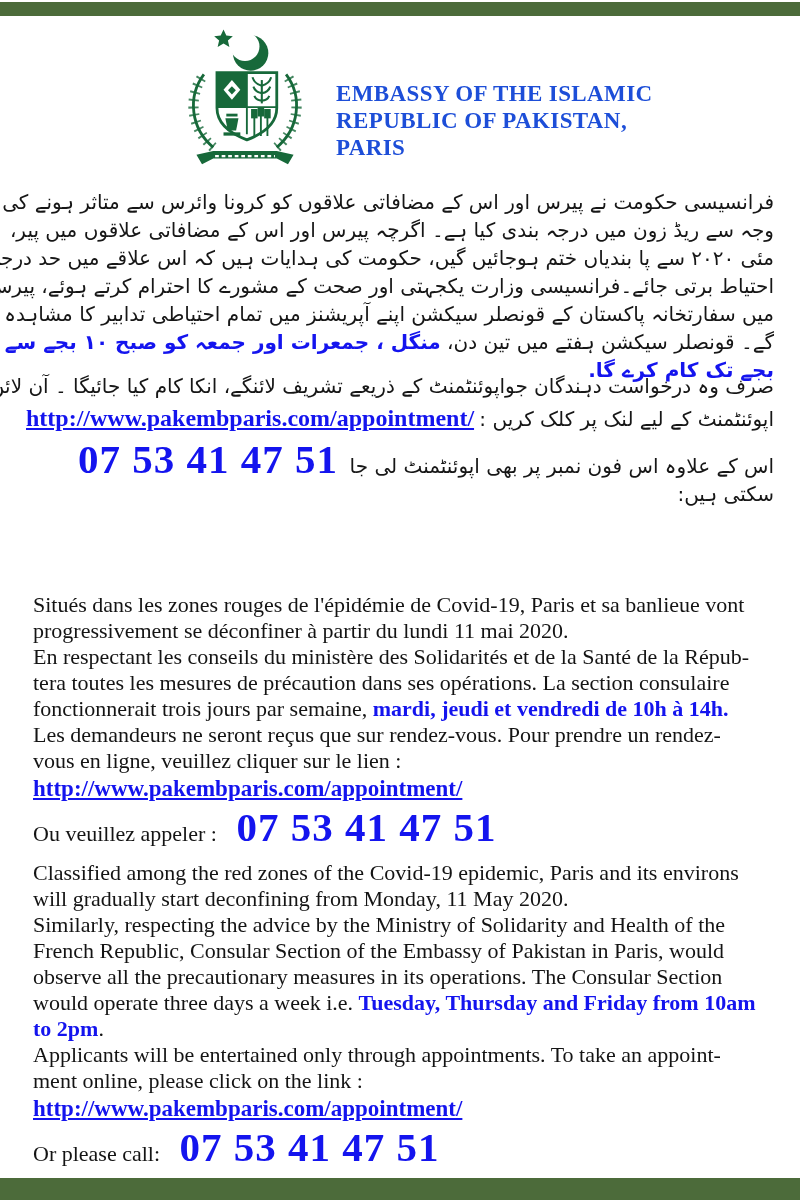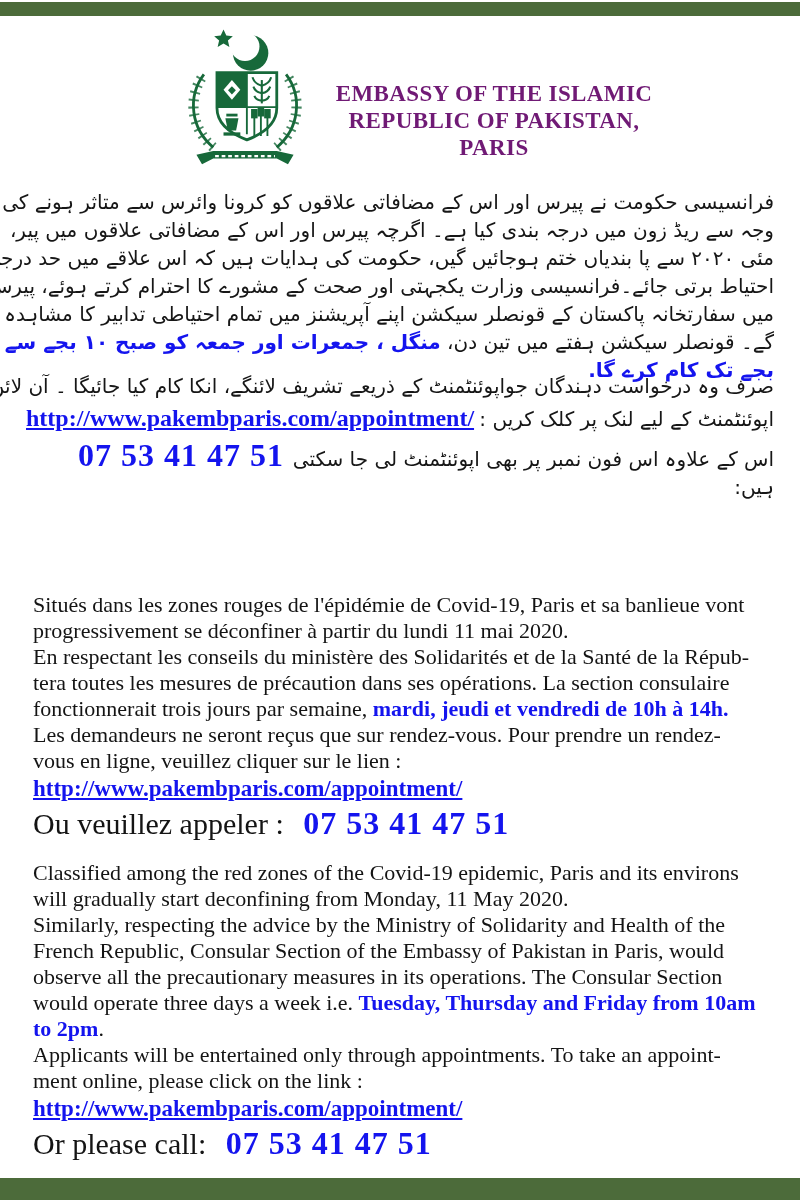--- a/index.html
+++ b/index.html
@@ -6,22 +6,22 @@
   body{
     width:800px;height:1200px;position:relative;background:#ffffff;
     font-family:"Liberation Serif", serif;color:#111111;overflow:hidden;
   }
   .top-bar{position:absolute;left:0;top:2px;width:800px;height:14px;background:#4c6b3a;}
   .bottom-bar{position:absolute;left:0;top:1178px;width:800px;height:22px;background:#4c6b3a;}
 
   
   .emblem{position:absolute;left:178px;top:24px;width:134px;height:142px;}
   .title{
-    position:absolute;left:316px;top:80px;width:356px;text-align:center;
-    font-size:23px;font-weight:600;color:#701a75;line-height:27px;letter-spacing:.4px;
+    position:absolute;left:336px;top:80px;width:356px;text-align:left;
+    font-size:23px;font-weight:600;color:#1d4ed8;line-height:27px;letter-spacing:.4px;
     font-family:"Liberation Serif", serif;
   }
 
   
   .urdu{
     position:absolute;left:26px;right:26px;direction:rtl;
     font-family:"DejaVu Sans", sans-serif;font-size:20px;line-height:28px;color:#161616;
   }
   .urdu-p1{top:188px;}
   .urdu-p2{top:372px;}
@@ -31,36 +31,36 @@
   .u-rtl{direction:rtl;unicode-bidi:isolate;}
 
   
   a.applink{
     color:#1414ee;font-weight:bold;text-decoration:underline;
     font-family:"Liberation Serif", serif;white-space:nowrap;
   }
   .u-link{font-size:24px;}
   .w-link{font-size:23px;}
   .phone{
-    color:#1414ee;font-weight:bold;font-size:32px;line-height:1;
+    color:#1414ee;font-weight:bold;font-size:41px;line-height:1;
     font-family:"Liberation Serif", serif;letter-spacing:1px;white-space:nowrap;
   }
   .u-phone{margin-left:52px;}
 
   
   .west{
     position:absolute;left:33px;right:18px;
     font-size:22px;line-height:26px;color:#141414;
   }
   .french{top:552px;margin-top:40px;}
   .english{top:860px;}
   .w-line{white-space:nowrap;}
   .link-line{padding-top:2px;padding-bottom:2px;}
   .call-line{padding-top:3px;}
-  .call-label{font-size:30px;}
+  .call-label{font-size:22px;}
   .call-line .phone{margin-left:14px;}
 </style>
 </head>
 <body>
 
 <div class="top-bar"></div>
 
 <div class="emblem">
   <svg viewBox="0 0 140 152" width="134" height="142" aria-hidden="true">
 

